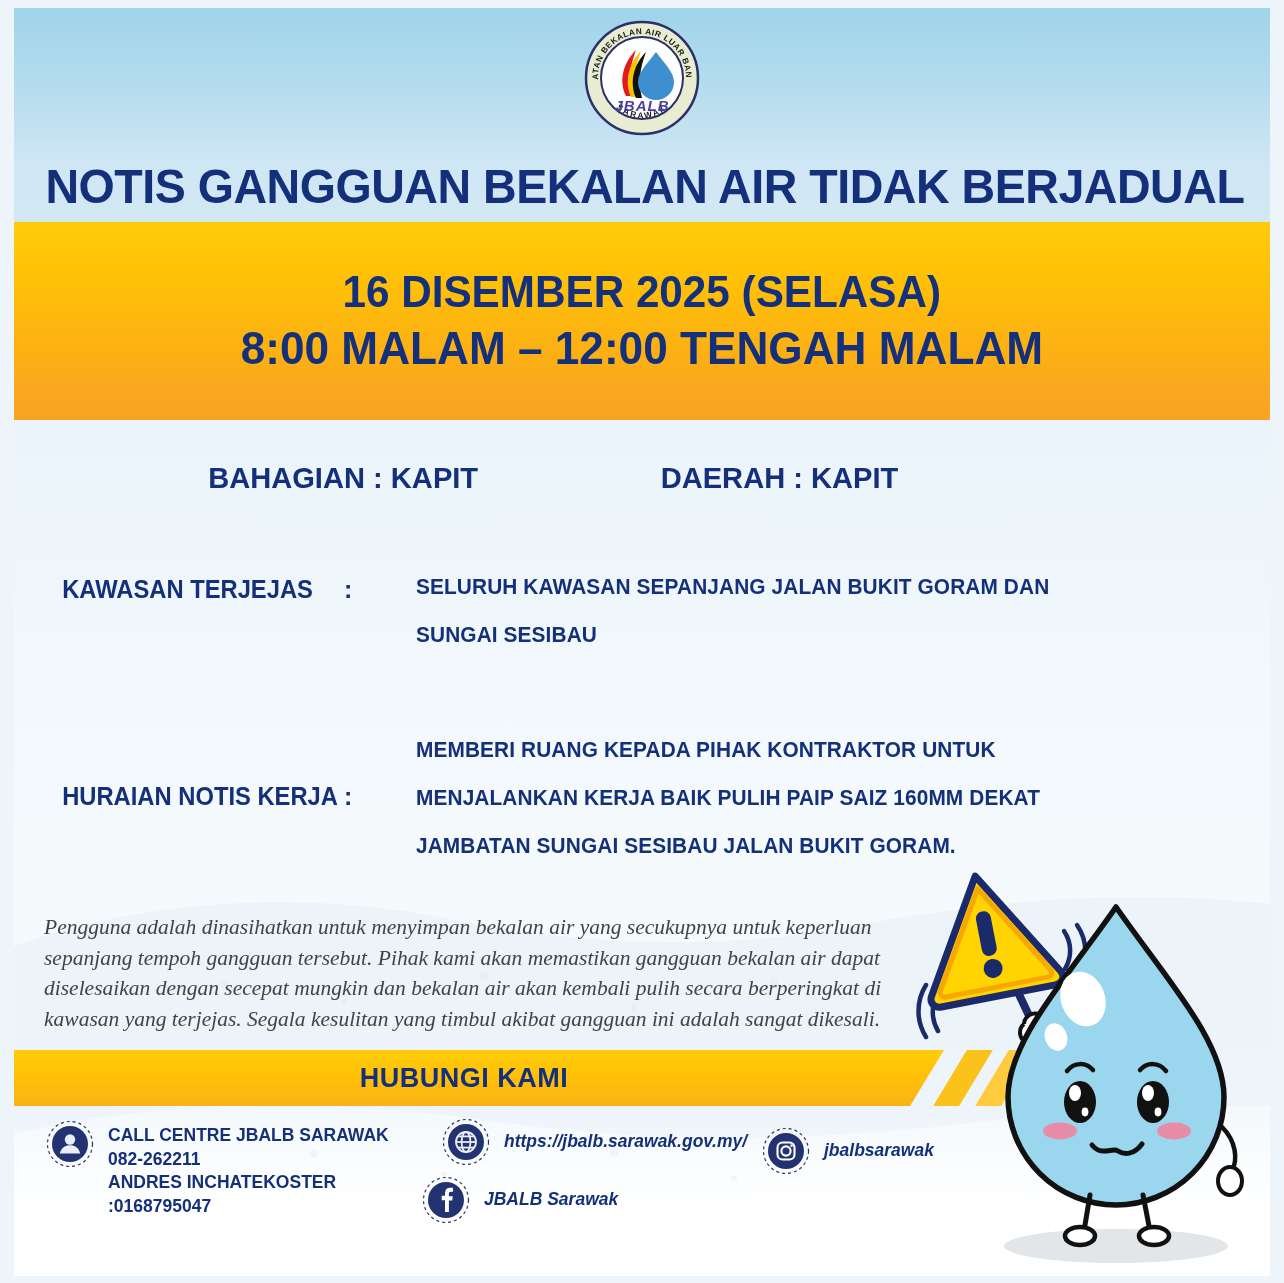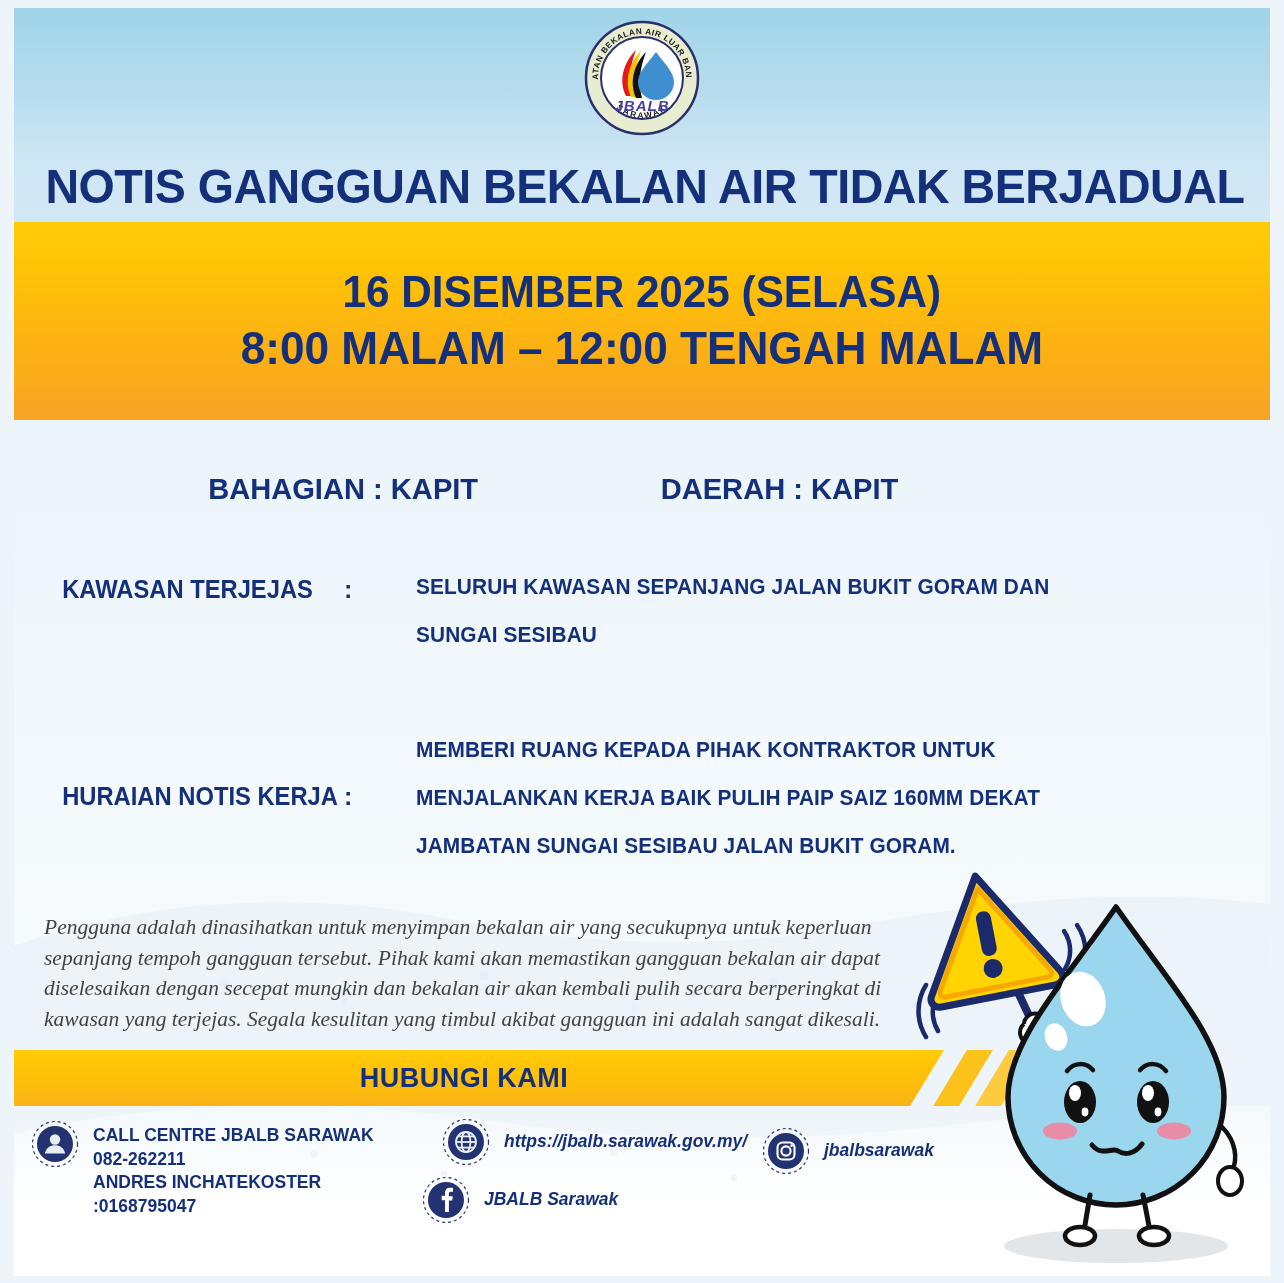--- a/index.html
+++ b/index.html
@@ -83,21 +83,21 @@
   .splash {
     position: absolute;
     left: 0; bottom: -6px;
     width: 1256px; height: 230px;
     opacity: 0.55;
     pointer-events: none;
   }
 
   .region-row {
     position: absolute;
-    left: 0; top: 52px;
+    left: 0; top: 41px;
     width: 1000px;
     display: flex;
   }
   .region-item {
     font-size: 30px;
     font-weight: bold;
     color: #15307a;
     transform: scaleX(0.97);
     white-space: nowrap;
   }
@@ -223,21 +223,21 @@
     opacity: 0.5;
     pointer-events: none;
   }
 
   .c-item {
     position: absolute;
     display: flex;
     align-items: flex-start;
     gap: 14px;
   }
-  .c-item.call { left: 17px;  top: 14px; justify-content: flex-end; }
+  .c-item.call { left: 32px;  top: 14px; justify-content: flex-end; }
   .c-item.web  { left: 428px; top: 12px; }
   .c-item.fb   { left: 408px; top: 70px; }
   .c-item.ig   { left: 748px; top: 21px; justify-content: space-between; }
 
   .c-icon {
     position: relative;
     width: 48px; height: 48px;
     flex: 0 0 48px;
   }
   .c-text {

